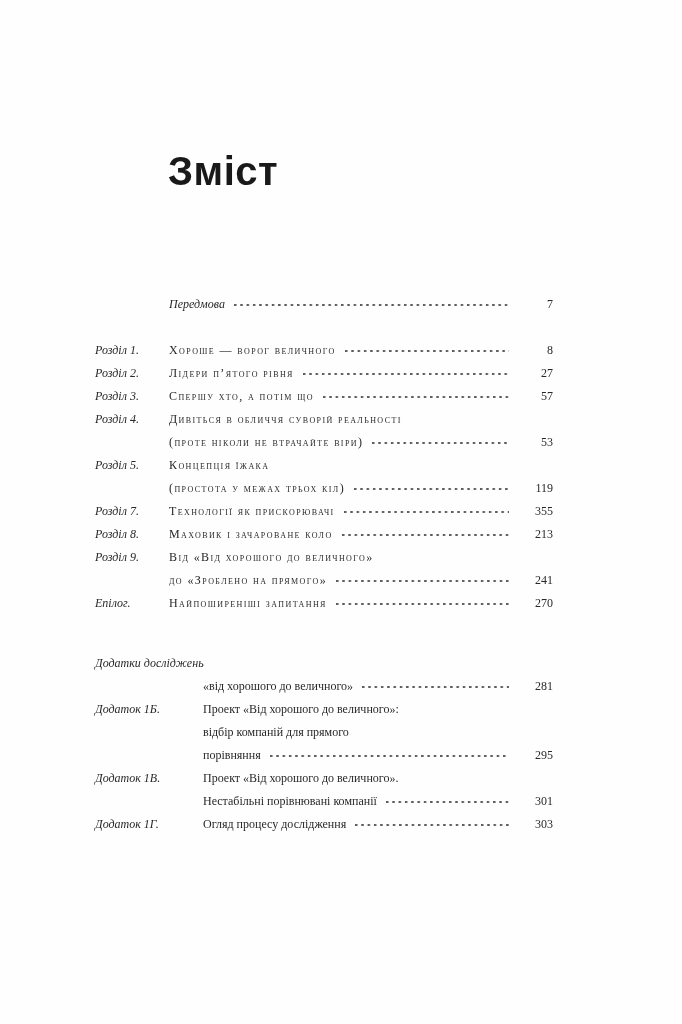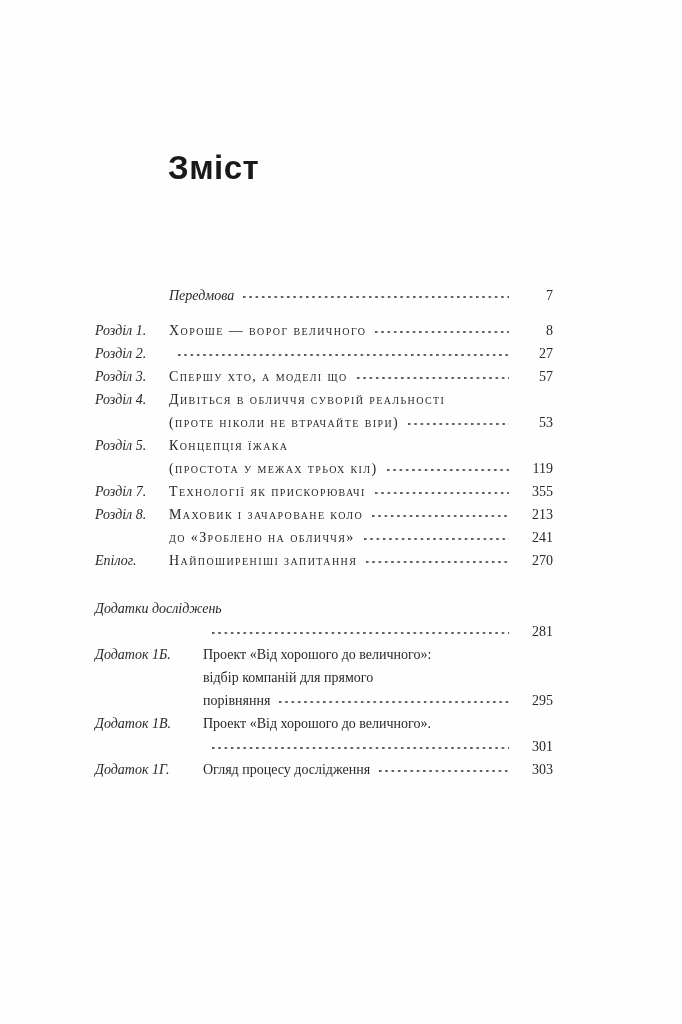--- a/index.html
+++ b/index.html
@@ -14,30 +14,30 @@
     width: 682px; height: 1024px;
     background: #fefefe;
     overflow: hidden;
   }
   .title {
     position: absolute;
     left: 168px; top: 151px;
     margin: 0;
     font-family: "Liberation Sans", "DejaVu Sans", sans-serif;
     font-weight: 700;
-    font-size: 33px;
+    font-size: 40px;
     line-height: 1;
     letter-spacing: 0.5px;
     color: #191919;
   }
   .toc {
     position: absolute;
-    left: 95px; top: 284px;
+    left: 95px; top: 293px;
     width: 458px;
-    font-size: 14px;
+    font-size: 12px;
   }
   .row {
     display: flex;
     align-items: baseline;
     line-height: 23px;
     white-space: nowrap;
   }
   .label {
     flex: 0 0 auto;
     font-style: italic;
@@ -58,22 +58,22 @@
     margin: 0 8px 0 9px;
     background-image: radial-gradient(circle at 1.2px 3px, #5c5c5c 1.05px, rgba(0,0,0,0) 1.5px);
     background-size: 6.3px 6px;
     background-repeat: repeat-x;
   }
   .page {
     flex: 0 0 36px;
     text-align: right;
     font-feature-settings: "onum";
   }
-  .block-chapters { margin-top: 12px; }
-  .block-appendices { margin-top: 25px; }
+  .block-chapters { margin-top: 23px; }
+  .block-appendices { margin-top: 37px; }
 </style>
 </head>
 <body>
 
 <div class="sheet">
   <h1 class="title">Зміст</h1>
   <div class="toc" id="toc">
       <div class="block block-preface">
         <div class="row">
           <span class="label w-ch"></span>
@@ -84,26 +84,27 @@
       </div>
       <div class="block block-chapters">
         <div class="row">
           <span class="label w-ch">Розділ 1.</span>
           <span class="text caps">Хороше — ворог величного</span>
           <span class="leader"></span>
           <span class="page">8</span>
         </div>
         <div class="row">
           <span class="label w-ch">Розділ 2.</span>
+          <span class="text caps">Лідери п’ятого рівня</span>
           <span class="leader"></span>
           <span class="page">27</span>
         </div>
         <div class="row">
           <span class="label w-ch">Розділ 3.</span>
-          <span class="text caps">Спершу хто, а моделі що</span>
+          <span class="text caps">Спершу хто, а потім що</span>
           <span class="leader"></span>
           <span class="page">57</span>
         </div>
         <div class="row">
           <span class="label w-ch">Розділ 4.</span>
           <span class="text caps">Дивіться в обличчя суворій реальності</span>
         </div>
         <div class="row">
           <span class="label w-ch"></span>
           <span class="text caps">(проте ніколи не втрачайте віри)</span>
@@ -126,38 +127,43 @@
           <span class="leader"></span>
           <span class="page">355</span>
         </div>
         <div class="row">
           <span class="label w-ch">Розділ 8.</span>
           <span class="text caps">Маховик і зачароване коло</span>
           <span class="leader"></span>
           <span class="page">213</span>
         </div>
         <div class="row">
+          <span class="label w-ch">Розділ 9.</span>
+          <span class="text caps">Від «Від хорошого до величного»</span>
+        </div>
+        <div class="row">
           <span class="label w-ch"></span>
-          <span class="text caps">до «Зроблено на обличчя»</span>
+          <span class="text caps">до «Зроблено на прямого»</span>
           <span class="leader"></span>
           <span class="page">241</span>
         </div>
         <div class="row">
           <span class="label w-ch">Епілог.</span>
           <span class="text caps">Найпоширеніші запитання</span>
           <span class="leader"></span>
           <span class="page">270</span>
         </div>
       </div>
       <div class="block block-appendices">
         <div class="row">
           <span class="label italic">Додатки досліджень</span>
         </div>
         <div class="row">
           <span class="label w-ap"></span>
+          <span class="text plain">«від хорошого до величного»</span>
           <span class="leader"></span>
           <span class="page">281</span>
         </div>
         <div class="row">
           <span class="label w-ap">Додаток 1Б.</span>
           <span class="text plain">Проект «Від хорошого до величного»:</span>
         </div>
         <div class="row">
           <span class="label w-ap"></span>
           <span class="text plain">відбір компаній для прямого</span>
@@ -167,20 +173,21 @@
           <span class="text plain">порівняння</span>
           <span class="leader"></span>
           <span class="page">295</span>
         </div>
         <div class="row">
           <span class="label w-ap">Додаток 1В.</span>
           <span class="text plain">Проект «Від хорошого до величного».</span>
         </div>
         <div class="row">
           <span class="label w-ap"></span>
+          <span class="text plain">Нестабільні порівнювані компанії</span>
           <span class="leader"></span>
           <span class="page">301</span>
         </div>
         <div class="row">
           <span class="label w-ap">Додаток 1Г.</span>
           <span class="text plain">Огляд процесу дослідження</span>
           <span class="leader"></span>
           <span class="page">303</span>
         </div>
       </div>

